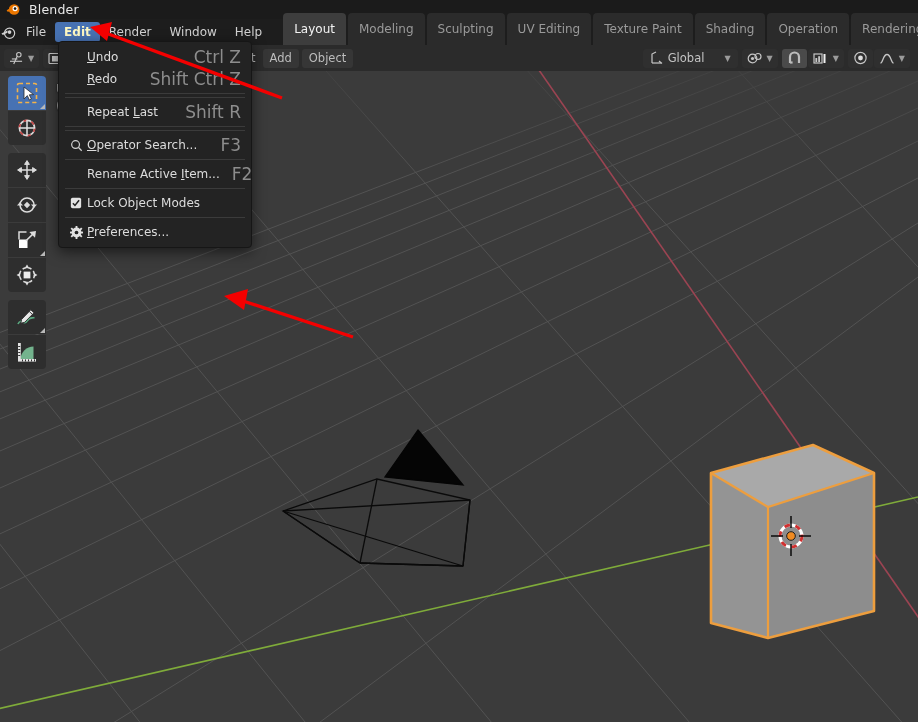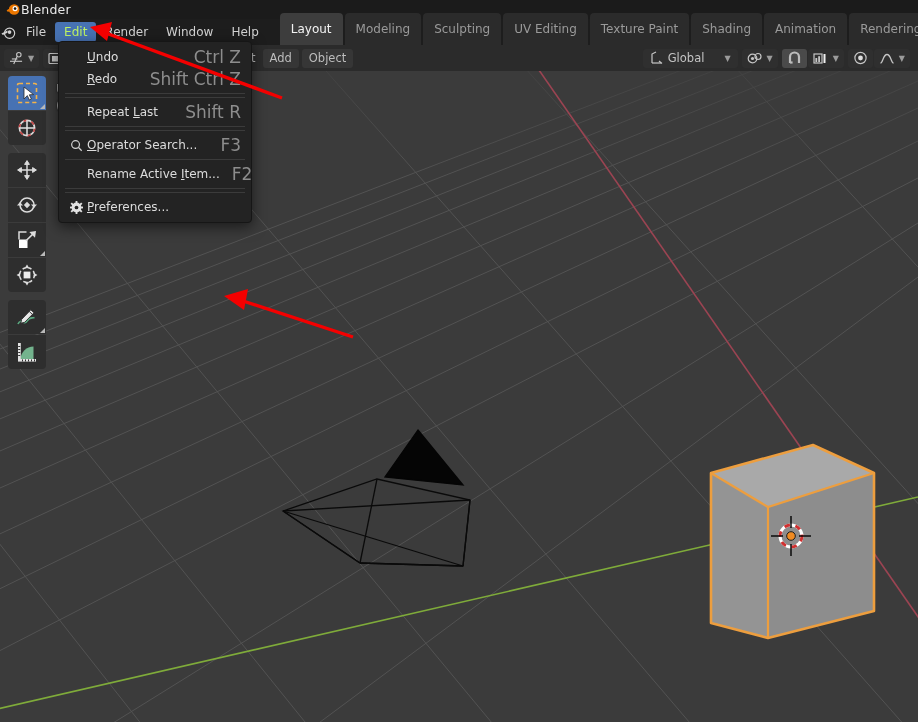--- a/index.html
+++ b/index.html
@@ -7,40 +7,40 @@
     width: 918px; height: 722px;
     background: #1d1d1d;
     font-family: "DejaVu Sans", "Liberation Sans", sans-serif;
     overflow: hidden;
   }
   #app { position: relative; width: 918px; height: 722px; }
 
   
   .titlebar {
     position: absolute; left: 0; top: 0; width: 918px; height: 19px;
-    background: #1b1b1b; display: flex; align-items: center; 
+    background: #1b1b1b; display: flex; align-items: center; gap: 8px;
     padding-left: 6px;
   }
   .titlebar .ttl {
     color: #e8e8e8; font-size: 12.5px; letter-spacing: .2px;
   }
   .blender-logo { width: 15px; height: 15px; display: block; }
 
   
   .topbar {
     position: absolute; left: 0; top: 19px; width: 918px; height: 26px;
     background: #1d1d1d; display: flex; align-items: center;
   }
   .topbar-logo { width: 22px; height: 26px; display:flex; align-items:center; justify-content:center; }
   .menu-btn {
     height: 20px; padding: 0 9px; display: flex; align-items: center;
     color: #d2d2d2; font-size: 12px; border-radius: 3px; cursor: default;
     white-space: nowrap;
   }
-  .menu-btn.active { background: #4772b3; color: #bef264; }
+  .menu-btn.active { background: #4772b3; color: #fef9c3; font-weight: bold; }
 
   .ws-tabs { display: flex; align-items: flex-end; height: 26px; margin-left: 12px; }
   .ws-tab {
     height: 22px; padding: 16px 11px; display: flex; align-items: center;
     font-size: 12px; color: #9a9a9a; background: #2b2b2b;
     border-radius: 4px 4px 0 0; margin-right: 2px; white-space: nowrap;
   }
   .ws-tab.active { background: #3d3d3d; color: #f2f2f2; }
 
   
@@ -144,21 +144,21 @@
         <div class="menu-btn">Window</div>
         <div class="menu-btn">Help</div>
       </div>
     <div class="ws-tabs" id="ws-tabs">
         <div class="ws-tab active">Layout</div>
         <div class="ws-tab">Modeling</div>
         <div class="ws-tab">Sculpting</div>
         <div class="ws-tab">UV Editing</div>
         <div class="ws-tab">Texture Paint</div>
         <div class="ws-tab">Shading</div>
-        <div class="ws-tab">Animation</div>
+        <div class="ws-tab">Operation</div>
         <div class="ws-tab">Rendering</div>
       </div>
   </div>
 
   <div class="viewport">
     <svg class="vp-canvas" viewBox="0 0 918 677" preserveAspectRatio="none">
       <defs>
         <linearGradient id="gfade" x1="0" y1="0" x2="0" y2="1">
           <stop offset="0%" stop-color="#3b3b3b" stop-opacity="1"></stop>
           <stop offset="14%" stop-color="#3b3b3b" stop-opacity="0.55"></stop>
@@ -456,20 +456,29 @@
         <span class="lbl"><u>O</u>perator Search...</span>
         <span class="sc">F3</span>
       </div>
       <div class="msep"></div>
       <div class="mi">
         <span class="ico"></span>
         <span class="lbl">Rename Active <u>I</u>tem...</span>
         <span class="sc">F2</span>
       </div>
       <div class="msep"></div>
+      <div class="mi">
+        <span class="ico">
+          <svg width="12" height="12" viewBox="0 0 14 14">
+            <rect x="1" y="1" width="12" height="12" rx="2" fill="#e2e2e2"></rect>
+            <path d="M3.4 7.2 L5.8 9.8 L10.6 3.8" fill="none" stroke="#232323" stroke-width="1.8"></path>
+          </svg>
+        </span>
+        <span class="lbl">Lock Object Modes</span>
+      </div>
       <div class="msep"></div>
       <div class="mi">
         <span class="ico">
           <svg width="13" height="13" viewBox="0 0 14 14">
             <circle cx="7" cy="7" r="5.3" fill="#e2e2e2"></circle>
             <circle cx="7" cy="7" r="2" fill="#232323"></circle>
             <g fill="#e2e2e2">
               <rect x="6" y="0" width="2" height="3"></rect>
               <rect x="6" y="11" width="2" height="3"></rect>
               <rect x="0" y="6" width="3" height="2"></rect>

